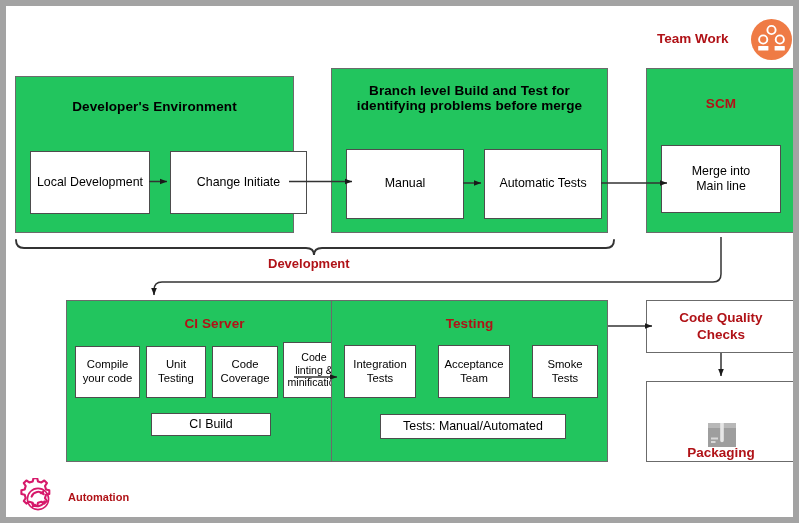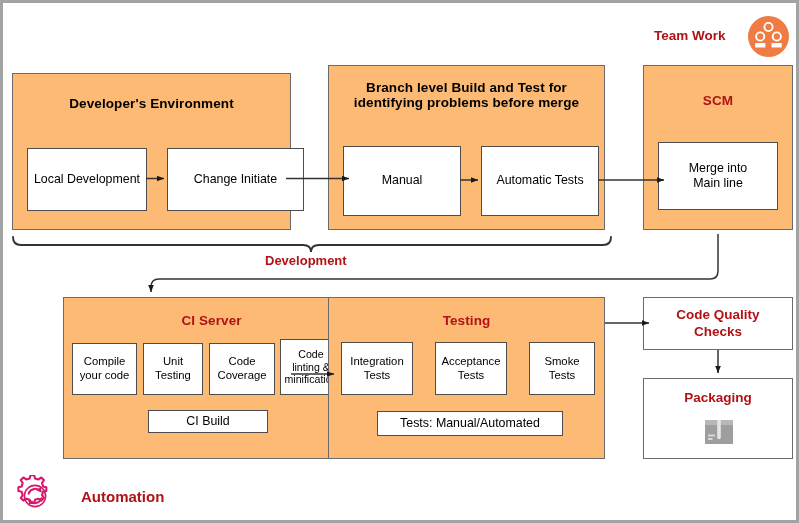--- a/index.html
+++ b/index.html
@@ -6,30 +6,30 @@
   body{
     width:799px;height:523px;
     background:#ffffff;
     font-family:"Liberation Sans", sans-serif;
     -webkit-font-smoothing:antialiased;
   }
   #canvas{
     position:relative;
     width:799px;height:523px;
     box-sizing:border-box;
-    border:3px solid #a3a3a3;
+    border:6px solid #a3a3a3;
     background:#ffffff;
     overflow:hidden;
   }
   
   .grp{
     position:absolute;
     box-sizing:border-box;
     border:1.6px solid #6b6b6b;
-    background:#fdba74;
+    background:#22c55e;
   }
   .node{
     position:absolute;
     box-sizing:border-box;
     border:1.5px solid #4d4d4d;
     background:#ffffff;
     display:flex;
     align-items:center;
     justify-content:center;
     text-align:center;
@@ -104,33 +104,33 @@
 linting &amp;
 minification</div>
     <div class="node" style="left:84px;top:112px;width:120px;height:23px;font-size:12.4px;">CI Build</div>
   </div>
 
   <div class="grp" style="left:325px;top:294px;width:277px;height:162px;">
     <div class="grp-title red" style="top:15px;">Testing</div>
     <div class="node" style="left:12px;top:44px;width:72px;height:53px;font-size:11.3px;white-space:pre-line;">Integration
 Tests</div>
     <div class="node" style="left:106px;top:44px;width:72px;height:53px;font-size:11.3px;white-space:pre-line;">Acceptance
-Tests</div>
+Team</div>
     <div class="node" style="left:200px;top:44px;width:66px;height:53px;font-size:11.3px;white-space:pre-line;">Smoke
 Tests</div>
     <div class="node" style="left:48px;top:113px;width:186px;height:25px;font-size:12.4px;">Tests: Manual/Automated</div>
   </div>
 
   <div class="node" style="left:640px;top:294px;width:150px;height:53px;border-width:1.6px;border-color:#6b6b6b;text-align:center;">
     <span style="font-weight:bold;font-size:13.5px;color:#b01217;white-space:pre-line;line-height:1.25;">Code Quality
 Checks</span>
   </div>
 
   <div class="node" style="left:640px;top:375px;width:150px;height:81px;border-width:1.6px;border-color:#6b6b6b;
-              flex-direction:column;justify-content:flex-start;padding-top:11px;">
+              flex-direction:column;justify-content:flex-end;padding-top:11px;">
     <span style="font-weight:bold;font-size:13.5px;color:#b01217;">Packaging</span>
     <span class="icon-abs" style="left:57px;top:33px;width:36px;height:36px;">
       <svg viewBox="0 0 36 36" width="36" height="36">
         <path d="M4 8 h28 v5 h-28 z" fill="#b8b8b8"></path>
         <rect x="4" y="13" width="28" height="19" fill="#9e9e9e"></rect>
         <rect x="16.2" y="8" width="3.6" height="14" fill="#e6e6e6"></rect>
         <path d="M16.2 22 h3.6 v3.4 a1.8 1.8 0 0 1 -3.6 0 z" fill="#e6e6e6"></path>
         <rect x="7" y="22.5" width="7" height="2" fill="#d8d8d8"></rect>
         <rect x="7" y="26" width="4.5" height="2" fill="#d8d8d8"></rect>
       </svg>
@@ -144,21 +144,21 @@
                1.9 2.9 -2.6 2.6 -2.9 -1.9 -3.4 1.0 -0.8 3.3 h-3.7 l-0.8 -3.3 -3.4 -1.0
                -2.9 1.9 -2.6 -2.6 1.9 -2.9 -1.0 -3.4 -3.3 -0.8 v-3.7 l3.3 -0.8 1.0 -3.4
                -1.9 -2.9 2.6 -2.6 2.9 1.9 3.4 -1.0 0.8 -3.3 h3.7 z" fill="none" stroke="#d6196a" stroke-width="2.1" stroke-linejoin="round"></path>
       <circle cx="21" cy="21" r="10.6" fill="none" stroke="#d6196a" stroke-width="1.6"></circle>
       <path d="M14.6 18.6 a7.2 7.2 0 0 1 12.1 -2.4" fill="none" stroke="#d6196a" stroke-width="2.1" stroke-linecap="round"></path>
       <path d="M27.4 23.4 a7.2 7.2 0 0 1 -12.1 2.4" fill="none" stroke="#d6196a" stroke-width="2.1" stroke-linecap="round"></path>
       <path d="M27.0 11.6 l0.2 4.8 -4.8 -0.5 z" fill="#d6196a"></path>
       <path d="M15.0 30.4 l-0.2 -4.8 4.8 0.5 z" fill="#d6196a"></path>
     </svg>
   </div>
-  <div class="lbl-red" style="left:62px;top:485px;font-size:15px;margin-left:16px;">Automation</div>
+  <div class="lbl-red" style="left:62px;top:485px;font-size:11px;">Automation</div>
 
   <svg class="ov">
     <defs>
       <marker id="ah" markerWidth="9" markerHeight="9" refX="7.4" refY="3.2" orient="auto" markerUnits="userSpaceOnUse">
         <path d="M0.4,0.4 L7.6,3.2 L0.4,6.0 z" fill="#1a1a1a"></path>
       </marker>
     </defs>
 
     <line x1="143" y1="175.5" x2="161" y2="175.5" stroke="#333333" stroke-width="1.5" marker-end="url(#ah)"></line>
 

